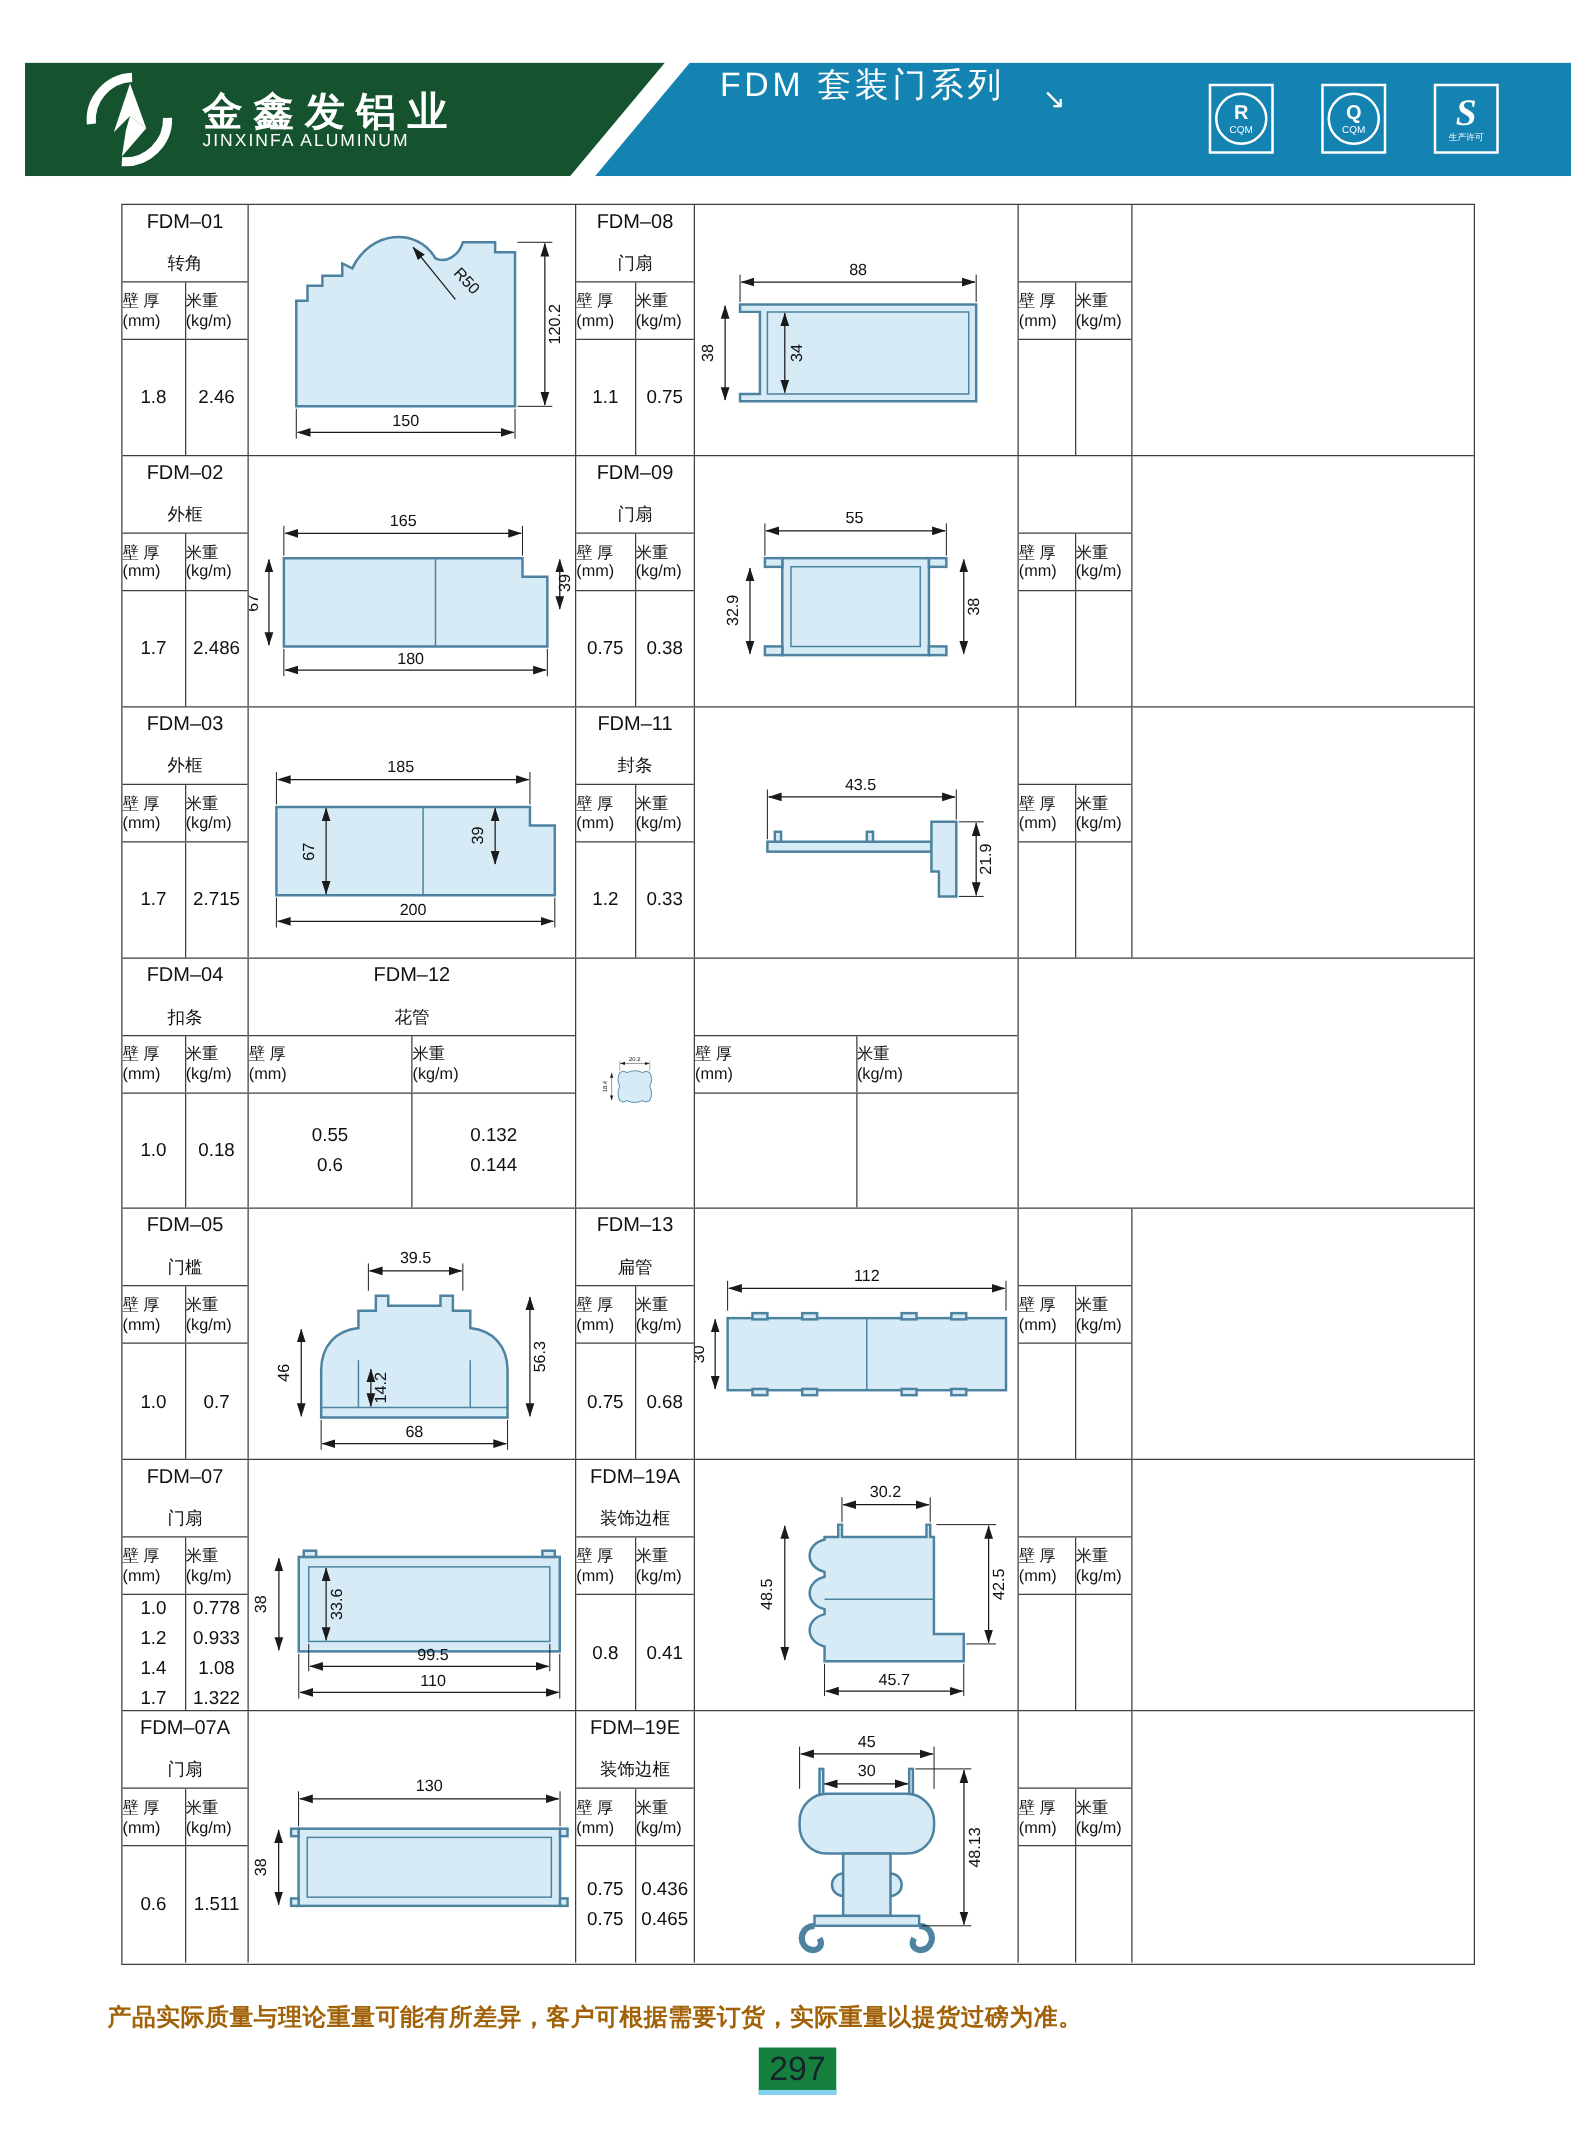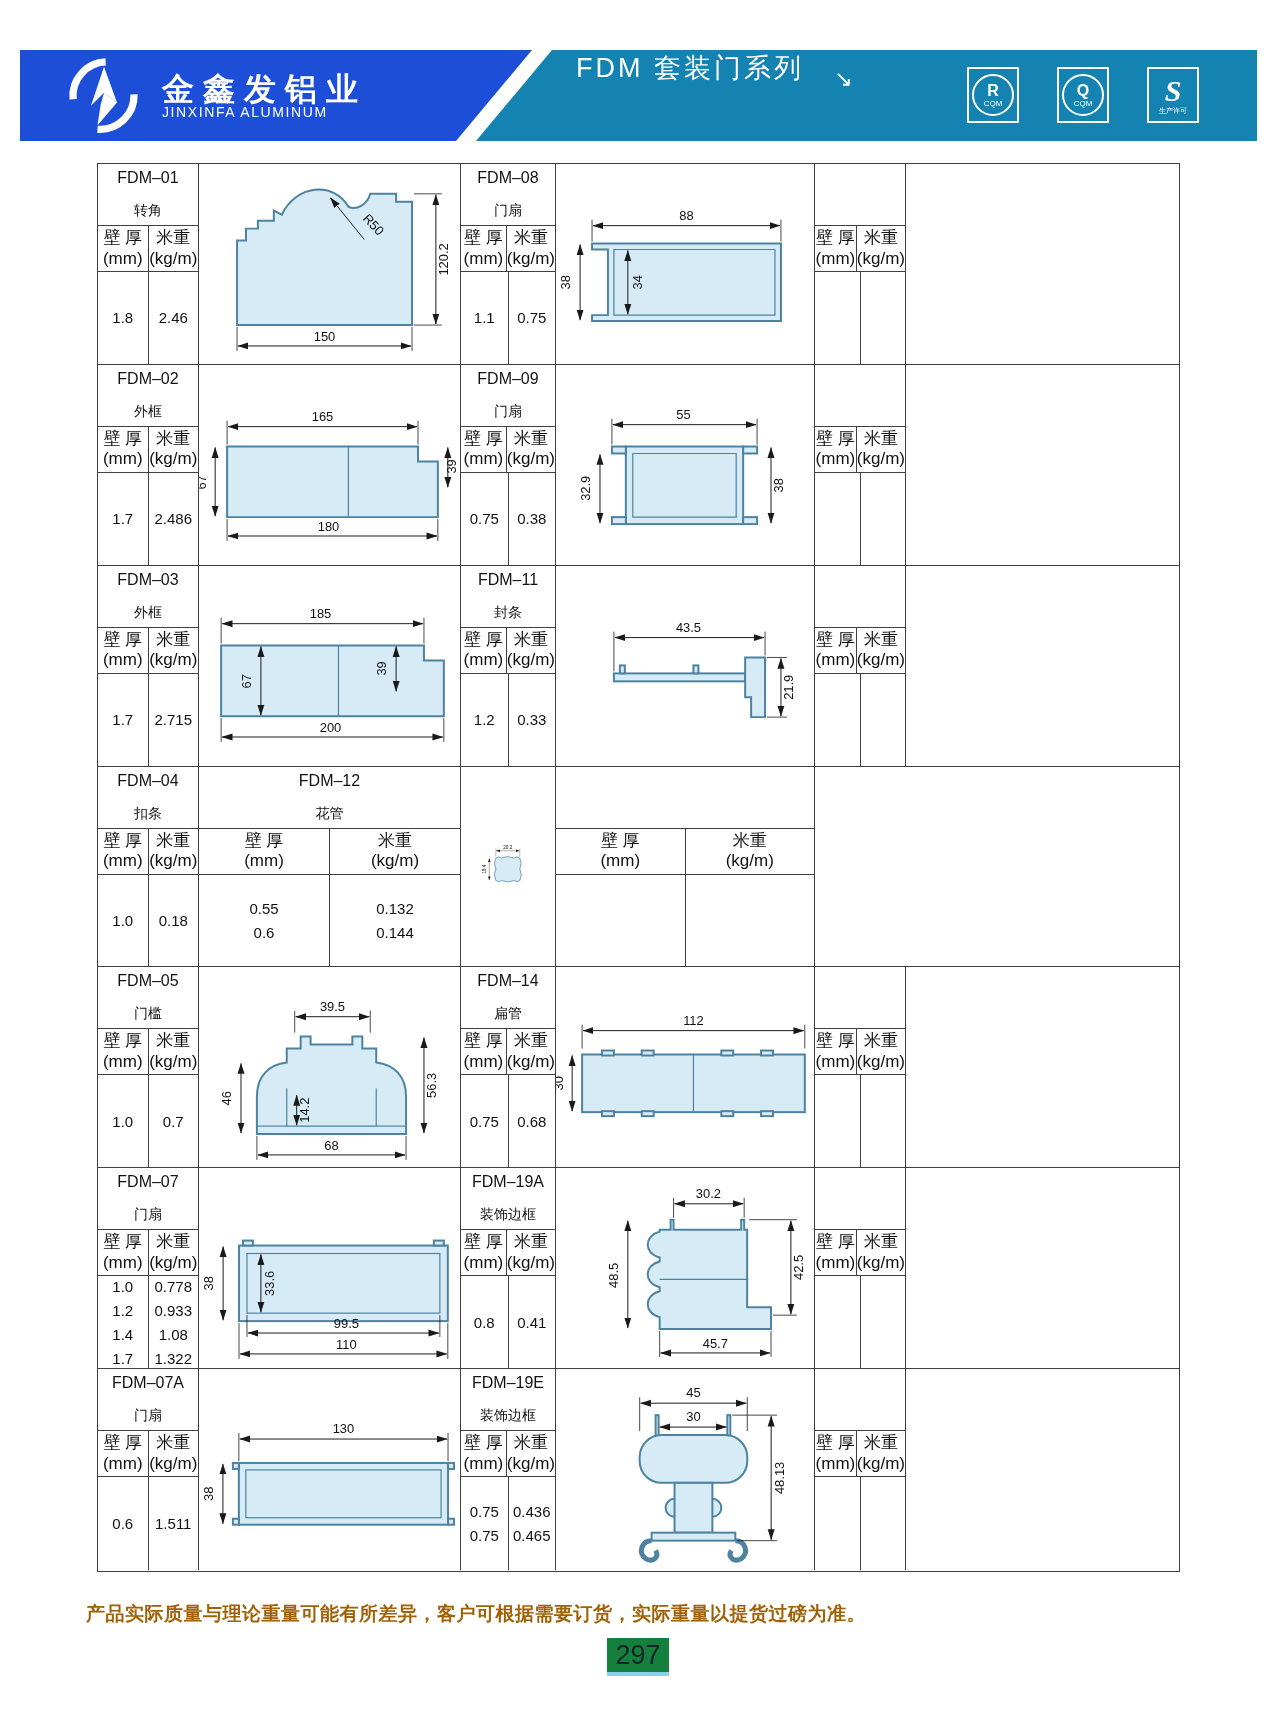--- a/index.html
+++ b/index.html
@@ -1,20 +1,20 @@
 <!DOCTYPE html>
 <html><head>
 <meta charset="utf-8">
 <style>
   html,body{margin:0;padding:0}
   body{width:1277px;height:1721px;background:#fff;position:relative;overflow:hidden;
        font-family:"Liberation Sans","DejaVu Sans",sans-serif;color:#111}
   
   .header{position:absolute;left:20px;top:50px;width:1237px;height:91px}
-  .hdr-left{position:absolute;left:0;top:0;width:512px;height:100%;background:#1d4ed8;
+  .hdr-left{position:absolute;left:0;top:0;width:512px;height:100%;background:#14532d;
             clip-path:polygon(0 0,100% 0,calc(100% - 76px) 100%,0 100%);
             display:flex;align-items:center}
   .hdr-right{position:absolute;left:456px;top:0;width:781px;height:100%;background:#1583b1;
              clip-path:polygon(76px 0,100% 0,100% 100%,0 100%)}
   .logo{margin-left:42px;flex:0 0 auto}
   .brand{margin-left:16px;color:#fff;line-height:1}
   .brand .cn{font-size:32px;font-weight:bold;letter-spacing:9px}
   .brand .en{font-size:14px;font-weight:normal;letter-spacing:1.6px;margin-top:0}
   .series-wrap{position:absolute;left:100px;top:0;height:100%;display:flex;color:#fff}
   .series{font-size:27px;letter-spacing:3px}
@@ -36,22 +36,22 @@
         height:200.85px;border-bottom:1px solid #3f3f3f;box-sizing:border-box}
   .trow:last-child{border-bottom:none}
   .spec,.draw{border-right:1px solid #3f3f3f;box-sizing:border-box;min-width:0}
   .draw.last{border-right:none}
   .spec{display:flex;flex-direction:column}
   .idbox{height:62px;border-bottom:1px solid #3f3f3f;display:flex;flex-direction:column;
          align-items:center;justify-content:center;gap:15px;box-sizing:border-box}
   .code{font-size:16px}
   .pname{font-size:14px}
   .shead{height:46px;border-bottom:1px solid #3f3f3f;display:flex;box-sizing:border-box}
-  .sh{flex:1;display:flex;flex-direction:column;align-items:center;justify-content:center;
-      line-height:1.2;font-size:17px}
+  .sh{flex:1;display:flex;flex-direction:column;justify-content:center;
+      line-height:1.2;font-size:13px}
   .sh:first-child{border-right:1px solid #3f3f3f}
   .svals{flex:1;display:flex;min-height:0}
   .vcol{flex:1;display:flex;flex-direction:column;align-items:center;justify-content:center;
         gap:7px;font-size:15px}
   .vcol:first-child{border-right:1px solid #3f3f3f}
   .draw{display:flex;align-items:center;justify-content:center;overflow:hidden}
   svg.tech{width:100%;height:100%;display:block}
   .prof{fill:#d6ebf5;stroke:#4d83a0;stroke-width:2}
   .prof2{fill:none;stroke:#4d83a0;stroke-width:1.2}
   .hook{fill:none;stroke:#4d83a0;stroke-width:5}
@@ -565,21 +565,21 @@
           <text class="d" text-anchor="middle" transform="rotate(-90 110 144)" x="110" y="144">14.2</text>
           <line class="ext" x1="58" y1="170" x2="58" y2="194"></line>
             <line class="ext" x1="208" y1="170" x2="208" y2="194"></line>
           <line class="dim" x1="59" y1="189" x2="207" y2="189" marker-start="url(#arr)" marker-end="url(#arr)"></line>
           <text class="d" text-anchor="middle" x="133" y="184">68</text>
         </g>
       </svg>
     </div>
     <div class="spec">
       <div class="idbox">
-          <div class="code">FDM–14</div>
+          <div class="code">FDM–13</div>
           <div class="pname">扁管</div>
         </div>
       <div class="shead">
           <div class="sh">
             <span>壁 厚</span>
             <span>(mm)</span>
           </div>
           <div class="sh">
             <span>米重</span>
             <span>(kg/m)</span>

